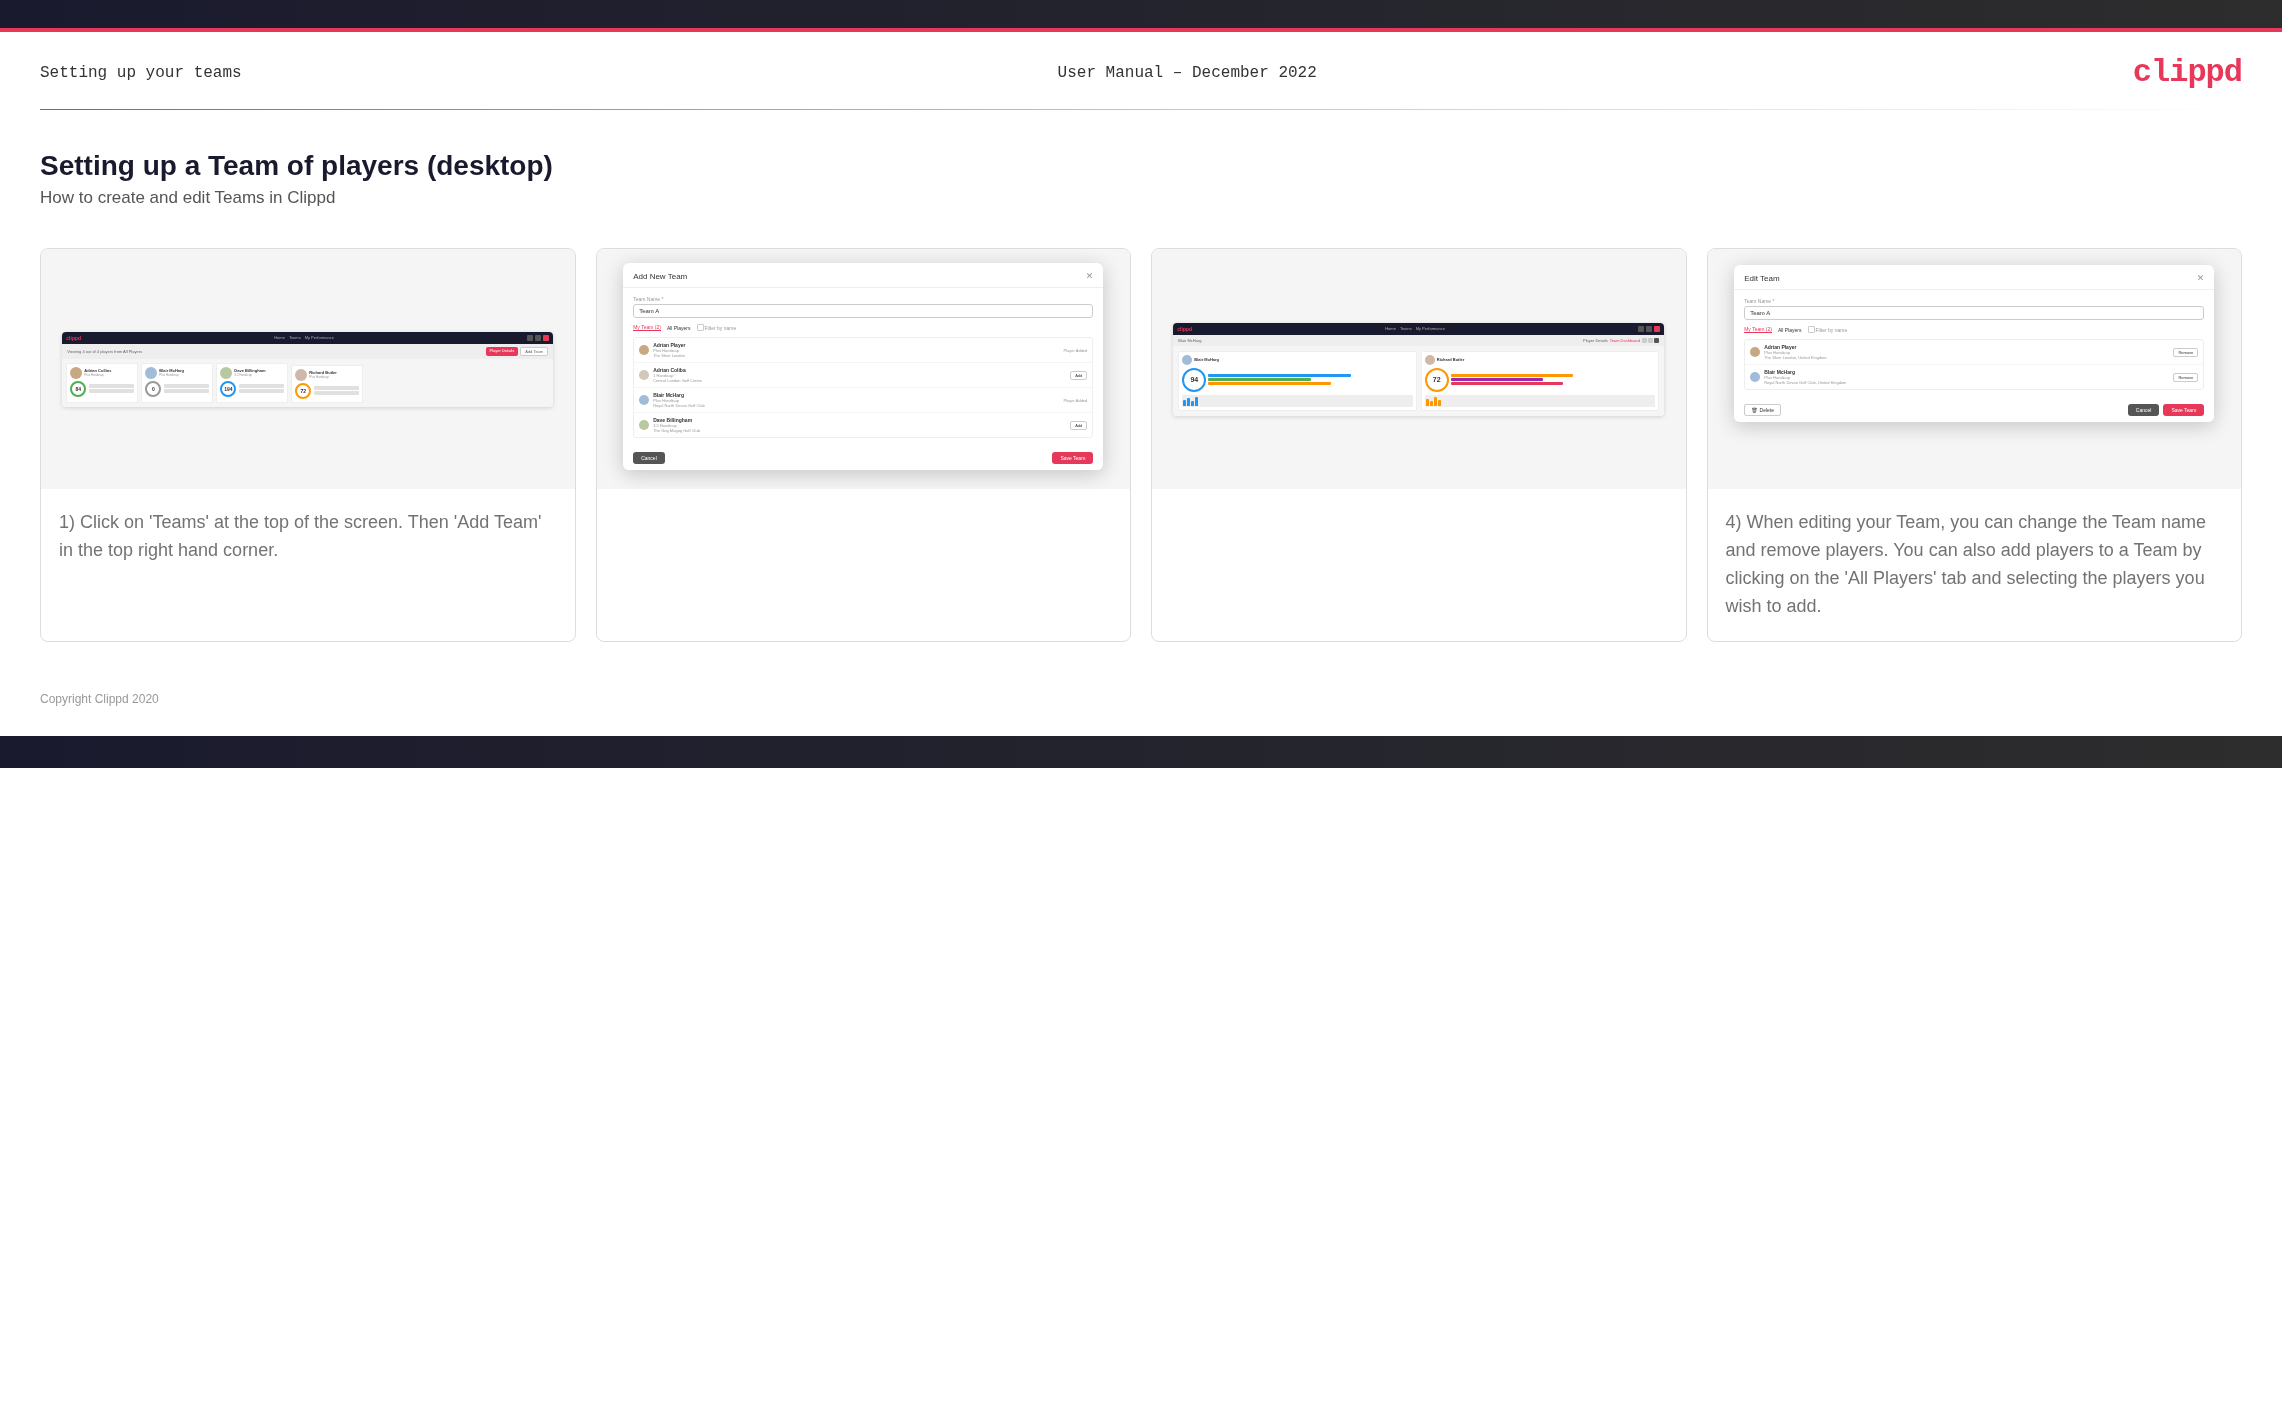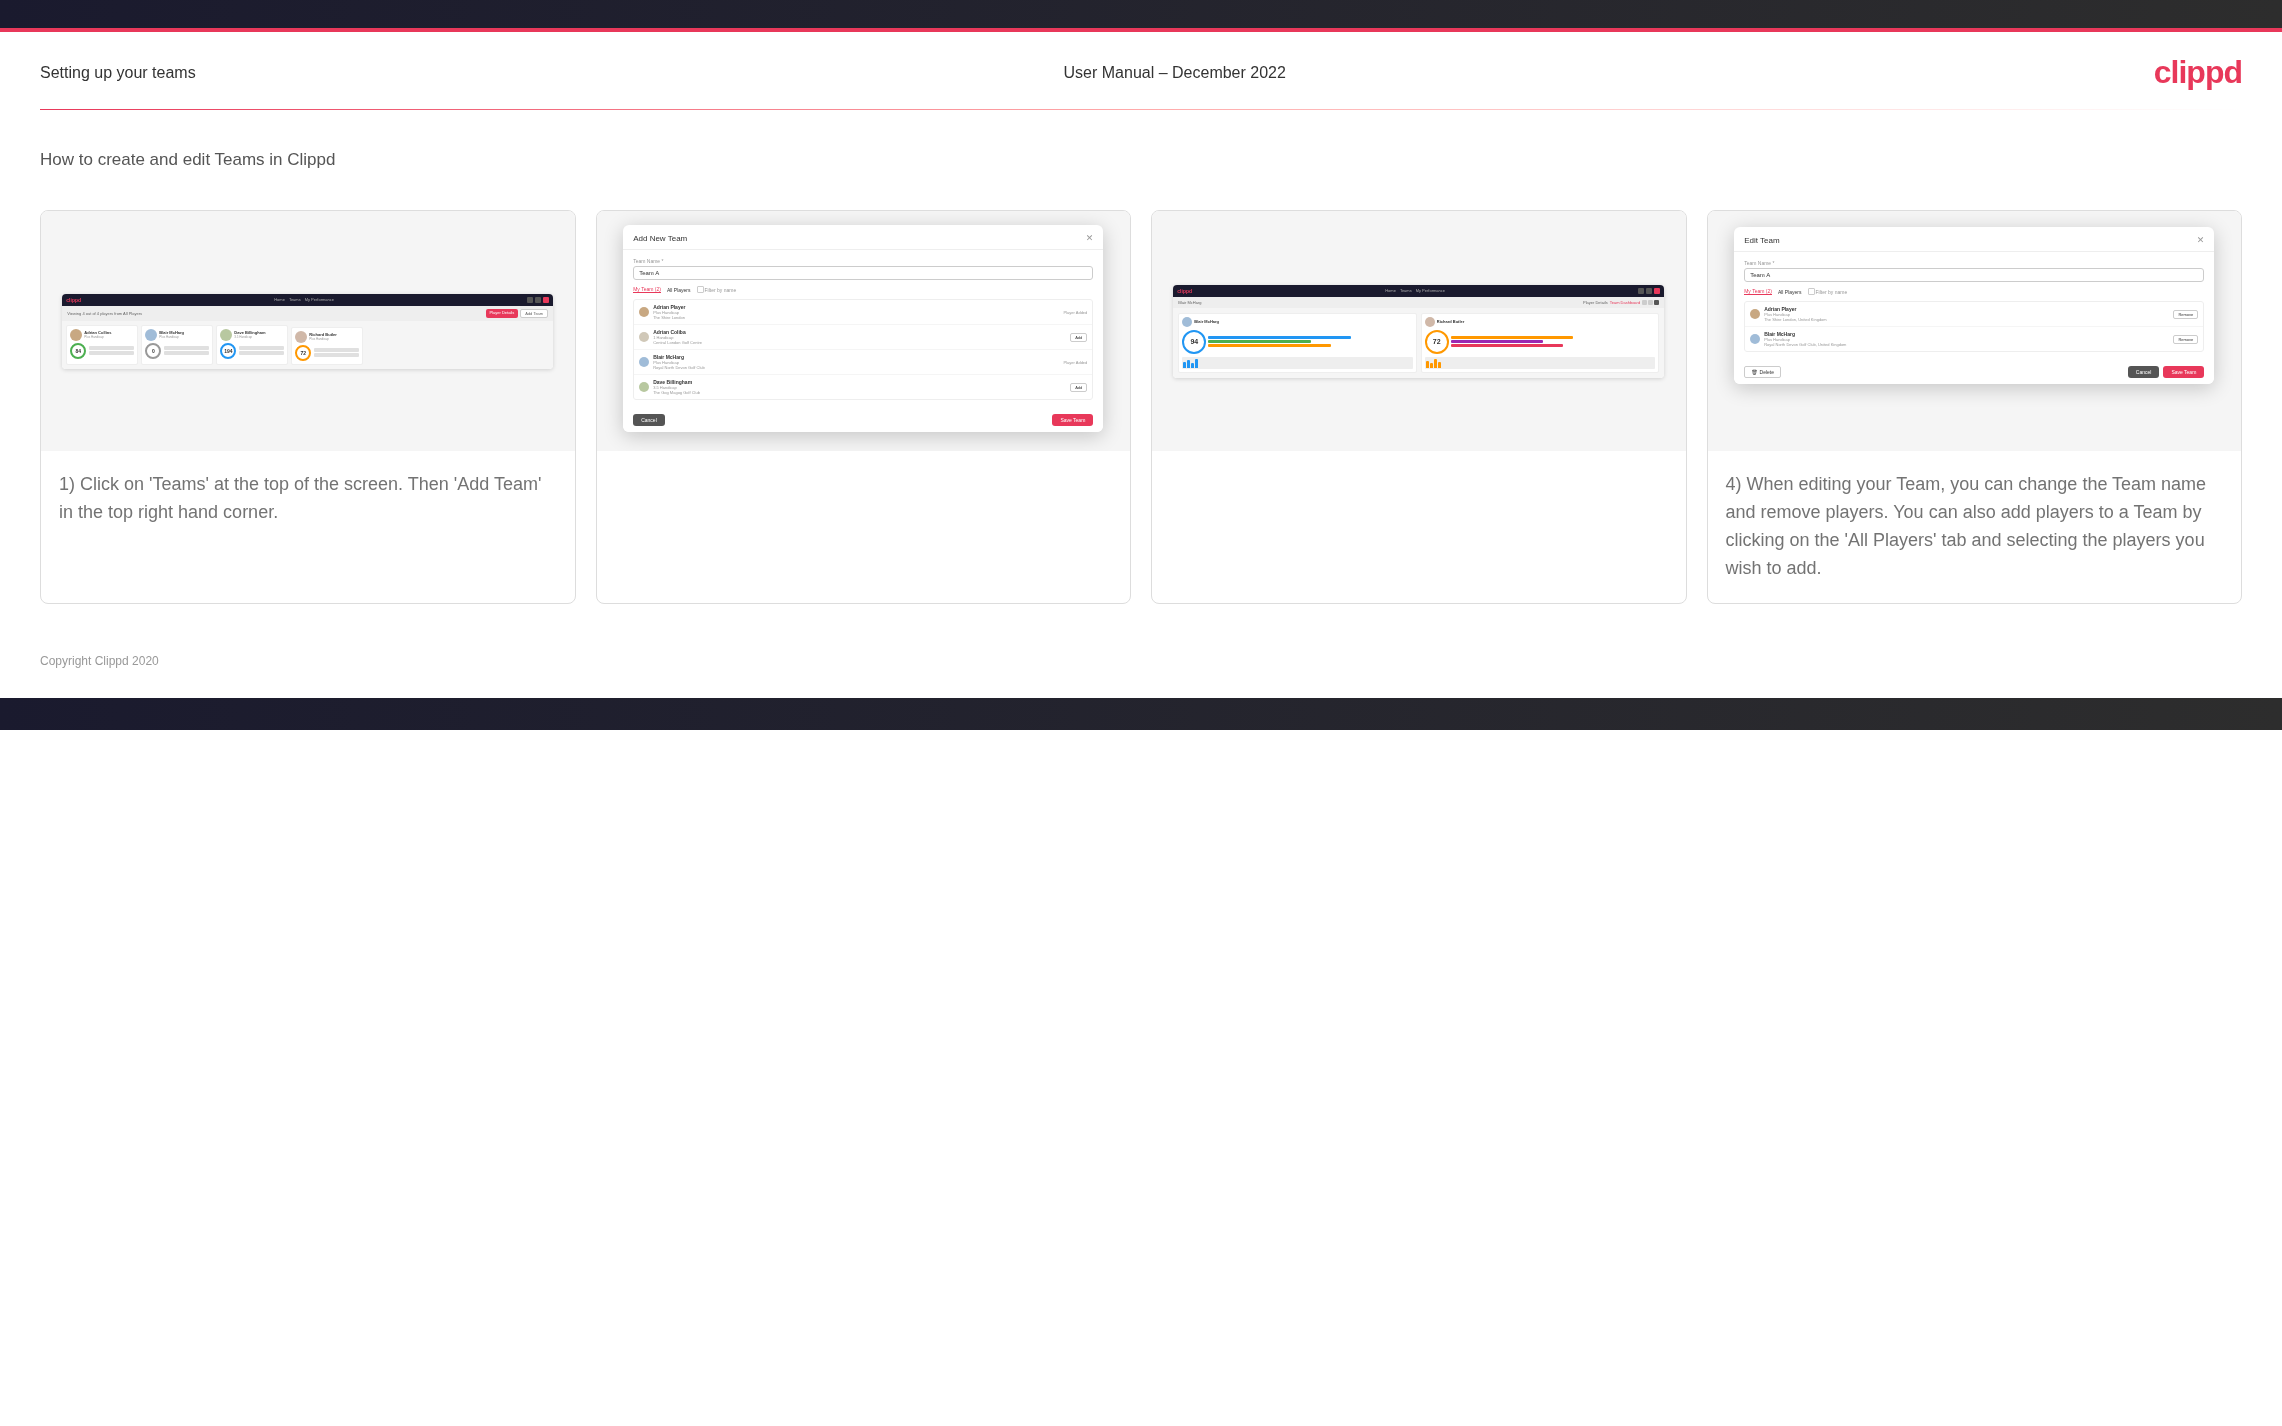--- a/index.html
+++ b/index.html
@@ -9,20 +9,21 @@
       height: 32px;
       background: linear-gradient(to right, #1a1a2e, #2d2d2d);
       border-bottom: 4px solid #e8385a;
     }
 
     .header {
       display: flex;
       align-items: center;
       justify-content: space-between;
       padding: 22px 40px 18px 40px;
+      font-family: Liberation Mono, monospace;
     }
     .header-logo {
       font-size: 32px;
       font-weight: bold;
       color: #e8385a;
       letter-spacing: -1px;
     }
 
     .divider {
       height: 1px;
@@ -240,20 +241,21 @@
 
 <div class="header">
   <span>Setting up your teams</span>
   <span>User Manual – December 2022</span>
   <span class="header-logo">clippd</span>
 </div>
 
 <div class="divider"></div>
 
 <div class="main-content">
+  <h1 class="page-title">Setting up a Team of players (desktop)</h1>
   <p class="page-subtitle">How to create and edit Teams in Clippd</p>
 
   <div class="cards-row">
 
     <div class="card">
       <div class="card-screenshot">
 
         <div class="mock-screen" style="width:92%;margin:10px auto;">
           <div class="mock-topbar">
             <div style="color:#e8385a;font-size:5px;font-weight:bold;">clippd</div>

